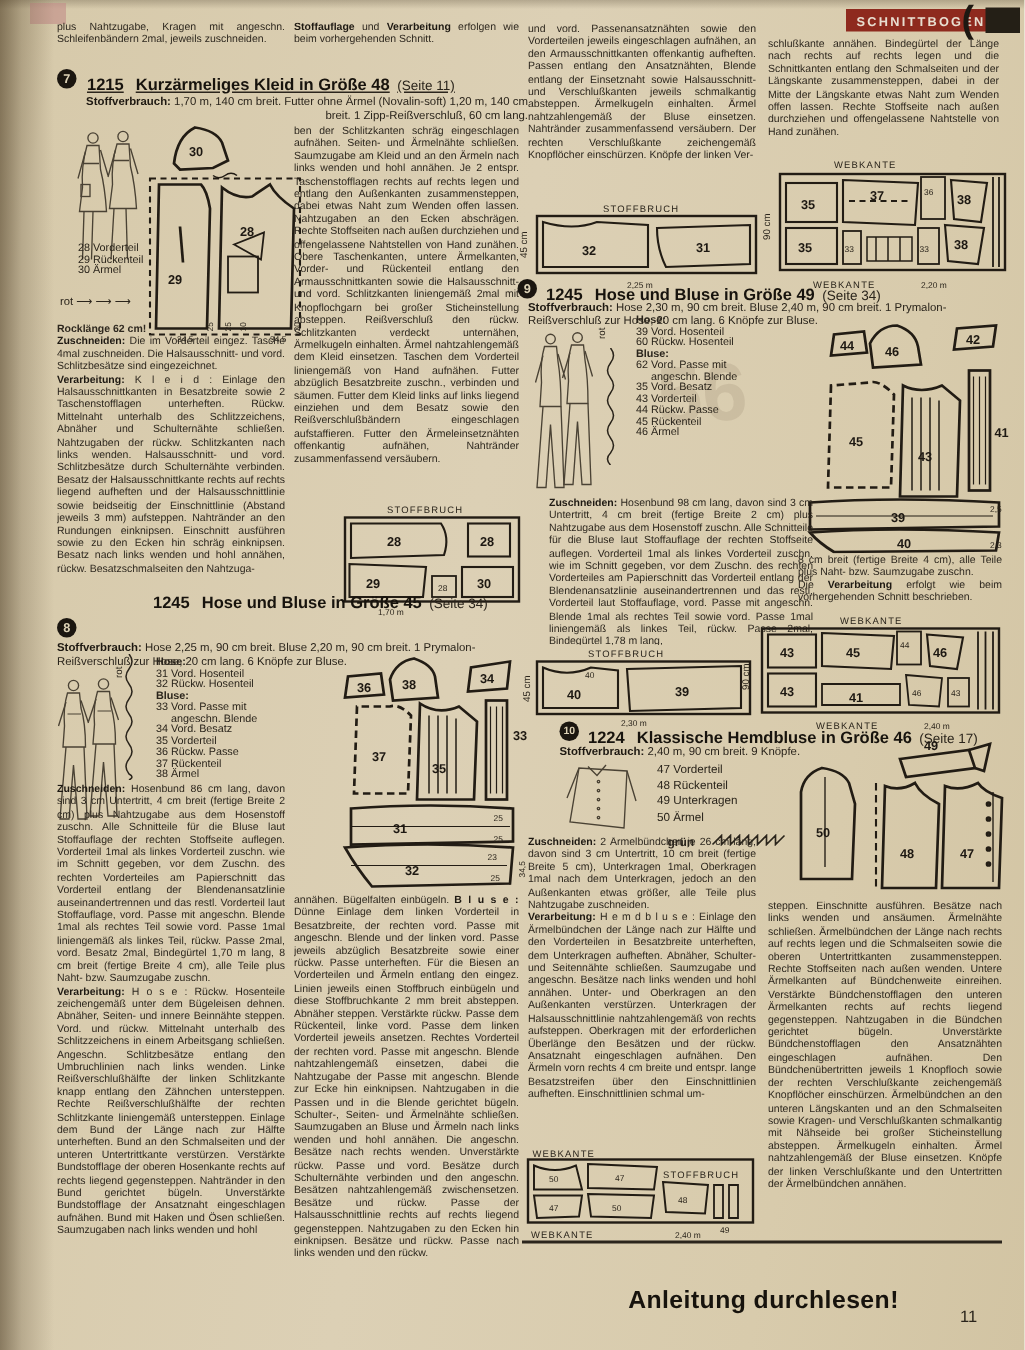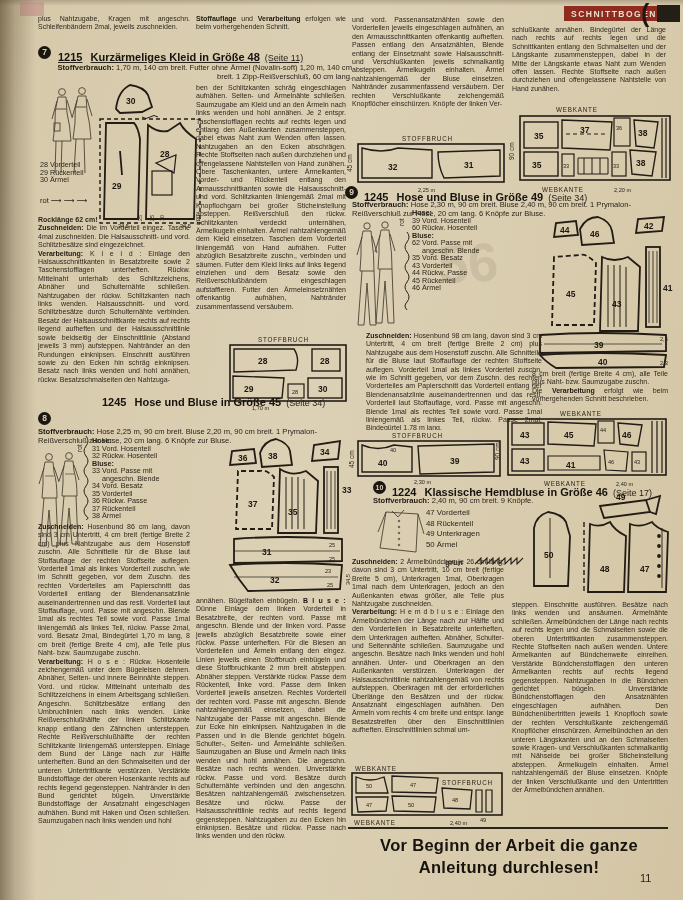--- a/index.html
+++ b/index.html
@@ -14,21 +14,21 @@
   .txt b{color:#1e1912;}
   .sp{letter-spacing:.4px;}
   .fab{font-size:7.6px;line-height:9.2px;color:#2a241b;}
   .fab b{color:#1d1811;}
   .hdr{white-space:nowrap;}
   .hdr .code{font-weight:bold;font-size:11px;color:#17130d;margin-right:8px;}
   .hdr .ttl{font-weight:bold;font-size:11px;color:#17130d;margin-right:5px;}
   .hdr .ref{font-size:9px;color:#2a241b;}
   .badge{width:13px;height:13px;border-radius:50%;background:#1b1610;color:#ddd2b6;
     font-size:8.5px;font-weight:bold;text-align:center;line-height:13.5px;}
-  .plist{font-size:7.2px;line-height:7.5px;color:#2a241b;}
+  .plist{font-size:7.2px;line-height:7.5px;color:#2a241b;margin-left:12px;}
   .plist .grp{font-weight:bold;}
   .plist .ind{padding-left:10px;}
   .rot{transform:rotate(-90deg);transform-origin:left top;font-size:6.5px;color:#2a241b;white-space:nowrap;}
   .tag{background:#8e2a1e;color:#e8ded0;font-weight:bold;font-size:8.5px;letter-spacing:1.5px;
     padding:3px 7px 2px 7px;}
   .paren{font-size:25px;font-weight:bold;color:#1d1812;line-height:20px;}
   .blk{background:#241f16;}
   .notice{font-size:16.5px;font-weight:bold;color:#17130d;text-align:center;letter-spacing:.3px;}
   .rule{background:#2b251c;height:2px;}
   .pgnum{font-size:11px;color:#2a241b;}
@@ -426,18 +426,17 @@
     <text class="dls" x="16" y="47">47</text>
     <text class="dls" x="58" y="47">50</text>
     <text class="dls" x="102" y="42">48</text>
     <text class="dls" x="130" y="62">49</text>
     <text class="dlt" x="92" y="25">STOFFBRUCH</text>
     <text class="dlt" x="4" y="65">WEBKANTE</text>
     <text class="dls" x="100" y="65">2,40 m</text>
   </svg>
 
   <div class="ab rule" style="left:348px;top:827px;width:320px;"></div>
-  <div class="ab notice" style="left:352px;top:836px;width:314px;">Vor Beginn der Arbeit die ganze</div>
   <div class="ab notice" style="left:352px;top:858px;width:314px;">Anleitung durchlesen!</div>
   <div class="ab pgnum" style="left:640px;top:872px;">11</div>
 
   <div class="ab gutter"></div>
 </div>
 
 </body></html>

